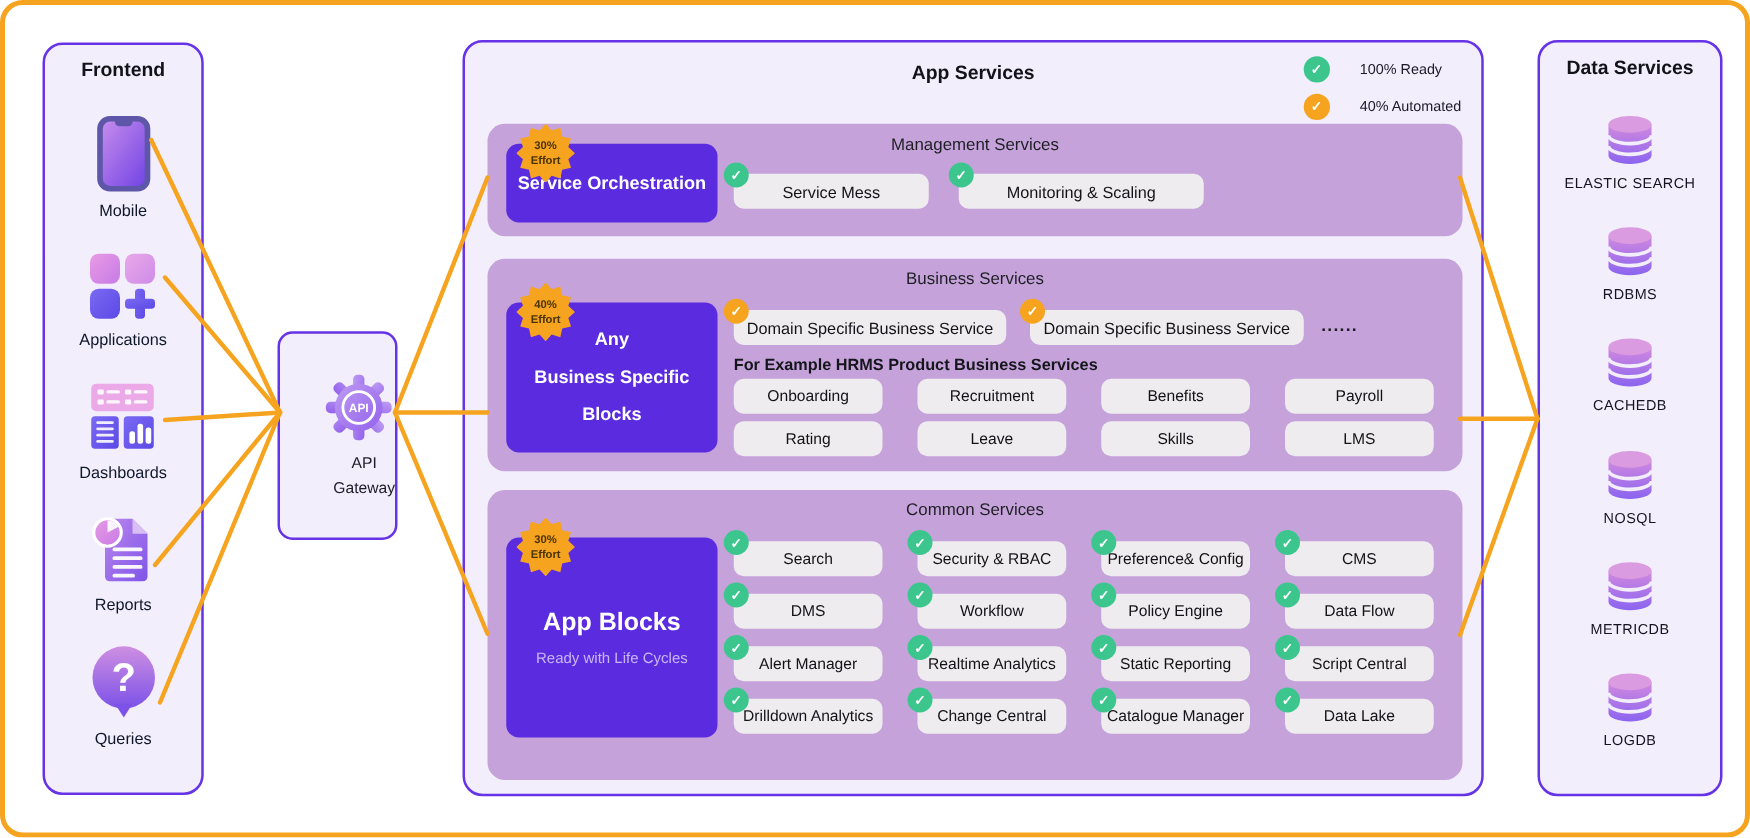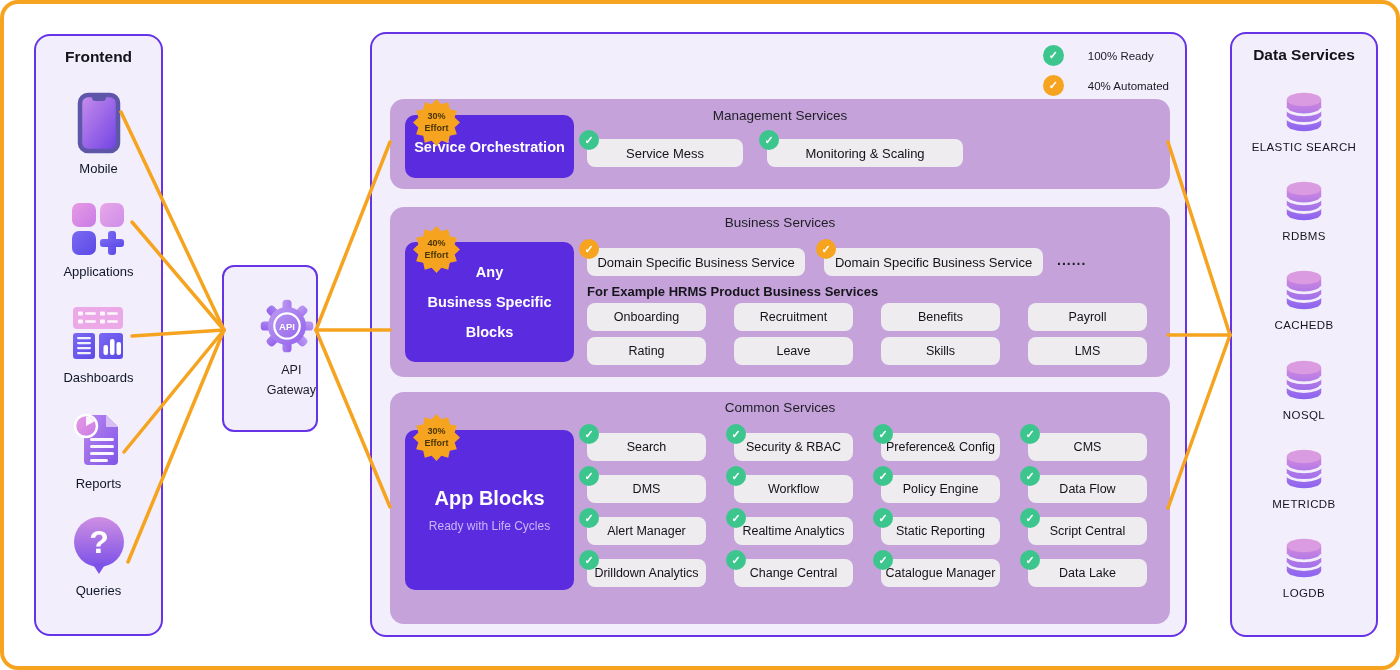--- a/index.html
+++ b/index.html
@@ -192,20 +192,21 @@
       <circle cx="32" cy="32" r="14" fill="none" stroke="#fff" stroke-width="2.5"></circle>
       <text x="32" y="36" text-anchor="middle" font-size="10.5" font-weight="700" fill="#fff" font-family="Liberation Sans, sans-serif">API</text>
     </svg>
     <div class="gw-label">
       <div>API</div>
       <div>Gateway</div>
     </div>
   </div>
 
   <section class="panel appsvc">
+    <h2 class="panel-title">App Services</h2>
 
     <div class="legend">
       <div class="legend-row">
         <span class="check green lg-check"></span>
         <span class="txt">100% Ready</span>
       </div>
       <div class="legend-row">
         <span class="check orange lg-check"></span>
         <span class="txt">40% Automated</span>
       </div>

